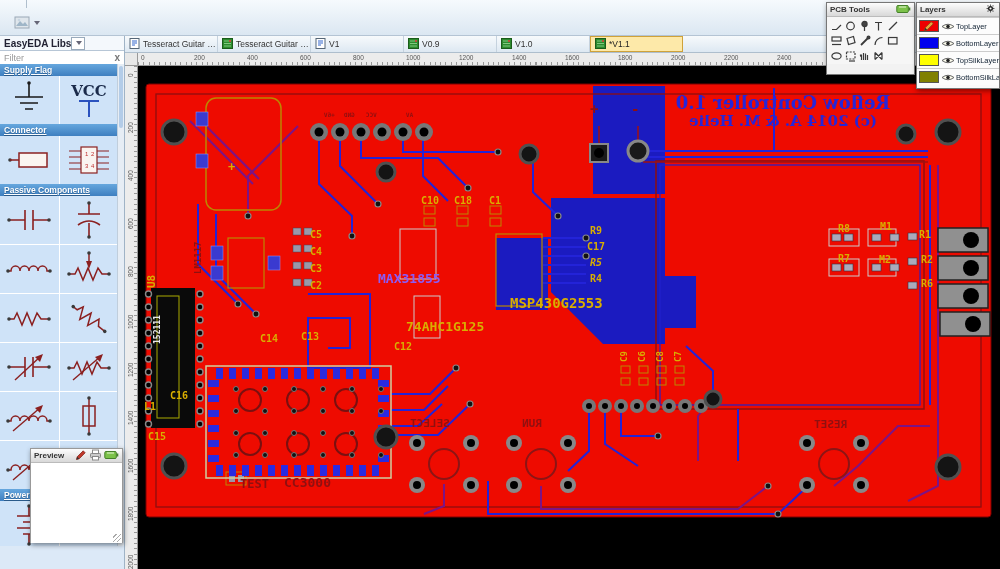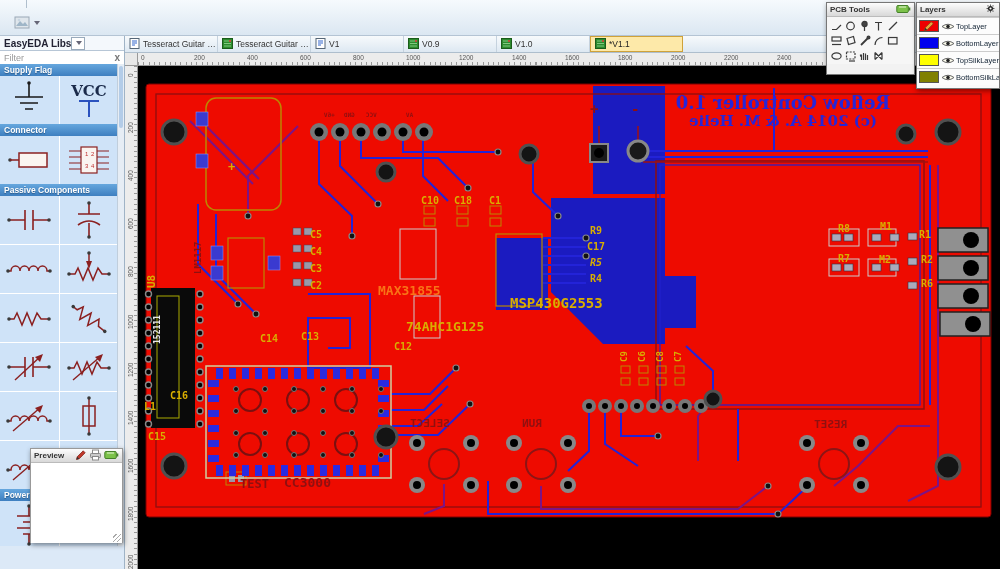--- a/index.html
+++ b/index.html
@@ -25,21 +25,21 @@
   #libs-header{height:14px;background:#f4f8fc;border-bottom:1px solid #b7c6d6;display:flex;
     align-items:center;padding:0 2px 0 4px;font-size:10px;font-weight:bold;color:#223;}
   #libs-dd{width:12px;height:11px;border:1px solid #9ab;display:flex;align-items:center;
     justify-content:center;background:#fff;cursor:pointer;}
   #filter-row{height:14px;background:#fff;border-bottom:1px solid #c5d2de;display:flex;
     align-items:center;justify-content:space-between;padding:0 4px;}
   #filter-row .ph{font-size:9px;color:#999;}
   #filter-row .fx{font-size:10px;color:#777;font-weight:bold;cursor:pointer;line-height:1;}
   #lib-list{position:absolute;left:0;top:28px;right:6px;bottom:23px;overflow:hidden;background:#fff;}
   .sec-h{height:12px;background:linear-gradient(#66a7de,#3e7fc0);color:#fff;font-size:8.5px;
-    font-weight:bold;display:flex;align-items:center;padding-left:4px;text-shadow:0 1px 1px #2a5a8a;}
+    font-weight:bold;display:flex;align-items:center;padding-left:4px;text-shadow:0 1px 1px #2a5a8a;text-decoration:underline;}
   .sec-grid{display:grid;grid-template-columns:1fr 1fr;gap:1px;background:#fff;}
   .sym-cell{height:48px;background:#cfe3f8;display:flex;align-items:center;justify-content:center;cursor:pointer;}
   #side-scroll{position:absolute;right:0;top:28px;bottom:23px;width:6px;background:#e6edf5;border-left:1px solid #c0cedc;}
   #side-thumb{position:absolute;left:1px;top:2px;width:4px;height:62px;background:#b3cce8;border-radius:2px;}
   #more-libs{position:absolute;left:2px;right:7px;bottom:2px;height:19px;border-radius:3px;
     background:linear-gradient(#5b9bd5,#3672b9);border:1px solid #2a5f9e;color:#fff;font-size:10.5px;
     font-weight:bold;display:flex;align-items:center;justify-content:center;gap:3px;cursor:pointer;}
   
   #tabbar{position:absolute;left:125px;top:36px;right:0;height:17px;
     background:linear-gradient(#f7fafc,#dde8f2);border-bottom:1px solid #aebecd;display:flex;box-sizing:border-box;}
@@ -762,21 +762,21 @@
       <div id="board-labels">
         <div id="btitle1" class="btitle">Reflow Controller 1.0</div>
         <div id="btitle2" class="btitle">(c) 2014 A. &amp; M. Helie</div>
       <div class="blb" style="left: 283px; top: 130px; font-size: 10px; color: rgb(217, 174, 0);">C10</div>
           <div class="blb" style="left: 316px; top: 130px; font-size: 10px; color: rgb(217, 174, 0);">C18</div>
           <div class="blb" style="left: 351px; top: 130px; font-size: 10px; color: rgb(217, 174, 0);">C1</div>
           <div class="blb" style="left: 452px; top: 160px; font-size: 10px; color: rgb(217, 174, 0);">R9</div>
           <div class="blb" style="left: 449px; top: 176px; font-size: 10px; color: rgb(217, 174, 0);">C17</div>
           <div class="blb" style="left: 452px; top: 192px; font-size: 10px; color: rgb(217, 174, 0); font-style: italic;">R5</div>
           <div class="blb" style="left: 452px; top: 208px; font-size: 10px; color: rgb(217, 174, 0);">R4</div>
-          <div class="blb" style="left: 240px; top: 206px; font-size: 13px; color: #f97316; margin-top: 12px;">MAX31855</div>
+          <div class="blb" style="left: 240px; top: 206px; font-size: 13px; color: #8b5cf6;">MAX31855</div>
           <div class="blb" style="left: 372px; top: 230px; font-size: 14px; color: rgb(217, 174, 0);">MSP430G2553</div>
           <div class="blb" style="left: 268px; top: 254px; font-size: 13px; color: rgb(217, 174, 0);">74AHC1G125</div>
           <div class="blb" style="left: 256px; top: 276px; font-size: 10px; color: rgb(217, 174, 0);">C12</div>
           <div class="blb" style="left: 122px; top: 268px; font-size: 10px; color: rgb(217, 174, 0);">C14</div>
           <div class="blb" style="left: 163px; top: 266px; font-size: 10px; color: rgb(217, 174, 0);">C13</div>
           <div class="blb" style="left: 172px; top: 164px; font-size: 10px; color: rgb(217, 174, 0);">C5</div>
           <div class="blb" style="left: 172px; top: 181px; font-size: 10px; color: rgb(217, 174, 0);">C4</div>
           <div class="blb" style="left: 172px; top: 198px; font-size: 10px; color: rgb(217, 174, 0);">C3</div>
           <div class="blb" style="left: 172px; top: 215px; font-size: 10px; color: rgb(217, 174, 0);">C2</div>
           <div class="blb" style="left: 8px; top: 222px; font-size: 11px; color: rgb(217, 174, 0); transform: rotate(-90deg); transform-origin: 0px 0px;">U8</div>

